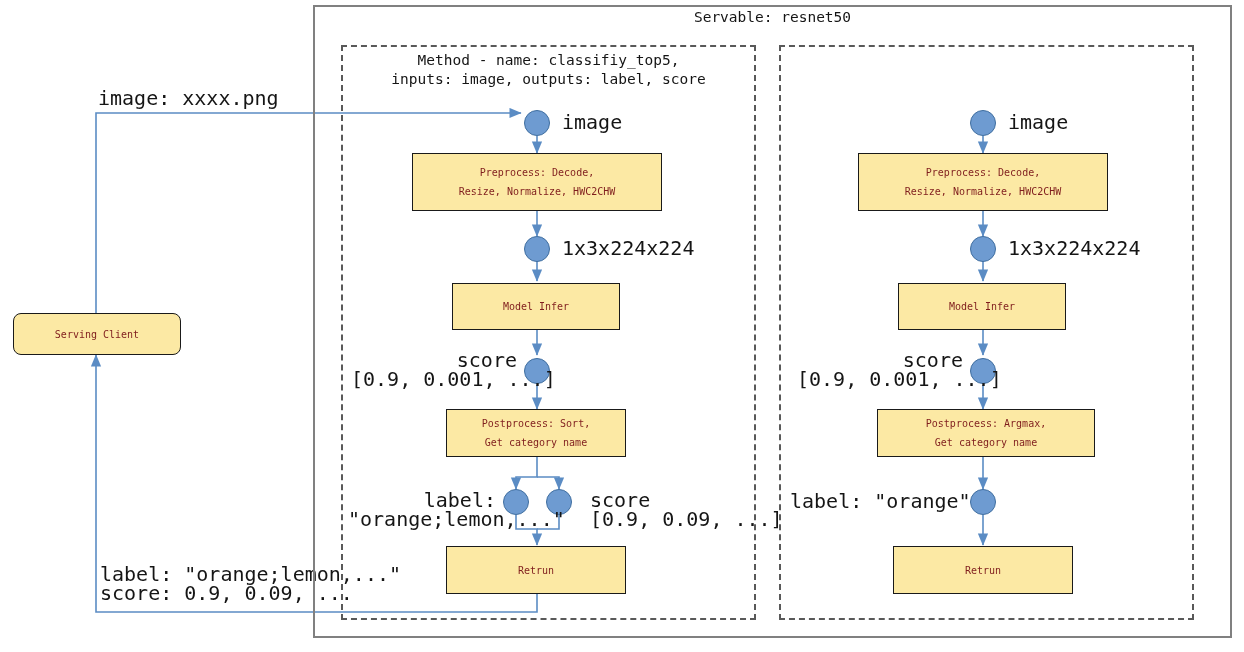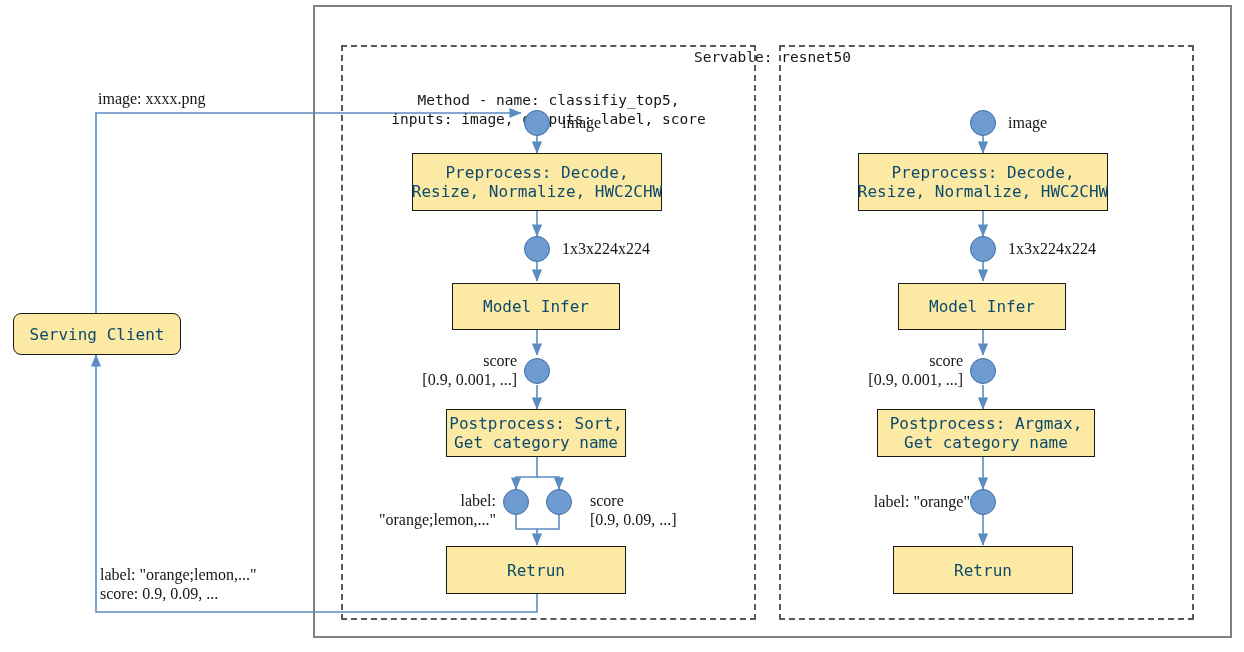--- a/index.html
+++ b/index.html
@@ -37,49 +37,47 @@
   }
   .node-box {
     position: absolute;
     background: #FCE9A4;
     border: 1.5px solid #1a1a1a;
     box-sizing: border-box;
     display: flex;
     align-items: center;
     justify-content: center;
     text-align: center;
-    color: #0c4a6e;
-    font-size: 16px;
+    color: #7f1d1d;
+    font-size: 10px;
     line-height: 19px;
     white-space: pre;
   }
   .circle {
     position: absolute;
     background: #6E9BD1;
     border: 1.3px solid #3F6EA0;
     border-radius: 50%;
     box-sizing: border-box;
   }
   .label {
     position: absolute;
     color: #151515;
-    font-size: 16px;
+    font-size: 20px;
     line-height: 19px;
     white-space: pre;
-    font-family: Liberation Serif, serif;
   }
   .label.right { text-align: right; }
   .title {
     position: absolute;
     color: #151515;
     font-size: 14.5px;
     line-height: 19px;
     white-space: pre;
     text-align: center;
-    margin-top: 40px;
   }
 </style>
 </head>
 <body>
 
 <div id="canvas">
 
   <svg class="edges" viewBox="0 0 1244 652">
     <defs>
       <marker id="arrow" markerWidth="9" markerHeight="9" refX="7.2" refY="3.2" orient="auto" markerUnits="strokeWidth">

